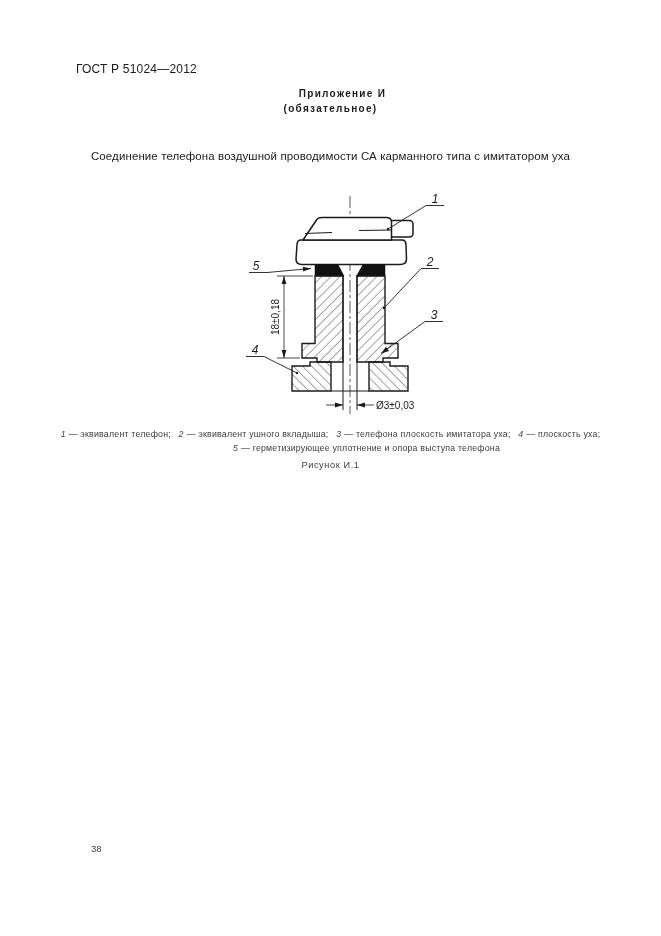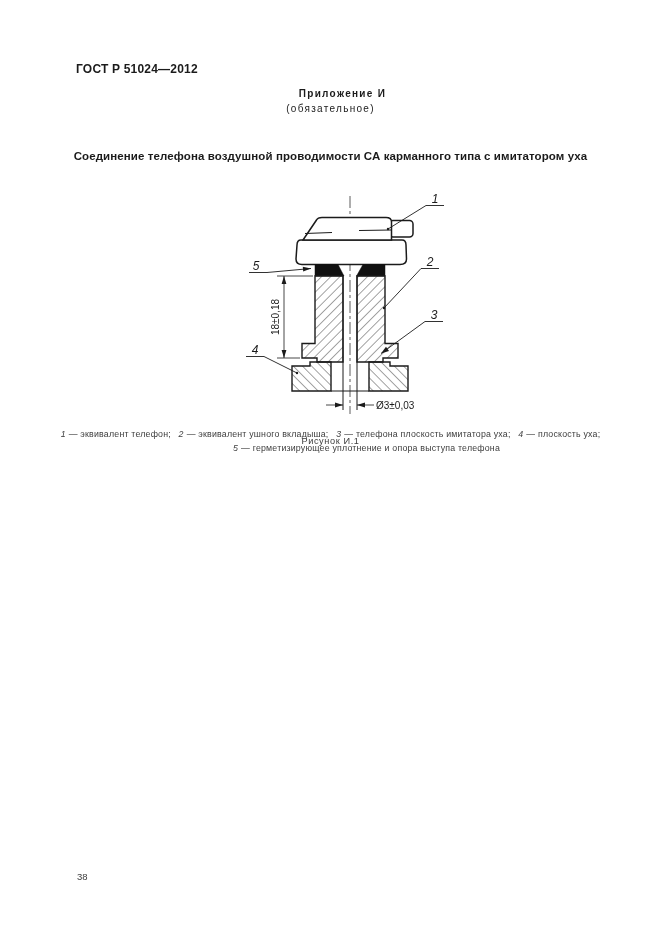--- a/index.html
+++ b/index.html
@@ -1,31 +1,31 @@
 <!DOCTYPE html>
 <html><head>
 <meta charset="utf-8">
 <style>
   html,body{margin:0;padding:0;}
   body{
     width:661px;height:936px;position:relative;background:#ffffff;
     font-family:"Liberation Sans", sans-serif;color:#1b1b1b;overflow:hidden;
   }
   .abs{position:absolute;}
-  .doc-header{left:76px;top:62px;font-size:12px;font-weight:bold;letter-spacing:.2px;}
+  .doc-header{left:76px;top:62px;font-size:12px;font-weight:normal;letter-spacing:.2px;}
   .appendix{left:12px;top:88px;width:100%;text-align:center;font-size:10px;font-weight:bold;letter-spacing:1.3px;}
-  .appendix-kind{left:0;top:103px;width:100%;text-align:center;font-size:10px;font-weight:normal;letter-spacing:1.3px;}
-  .doc-title{left:0;top:150px;width:100%;text-align:center;font-size:11.5px;font-weight:bold;letter-spacing:.1px;}
+  .appendix-kind{left:0;top:103px;width:100%;text-align:center;font-size:10px;font-weight:bold;letter-spacing:1.3px;}
+  .doc-title{left:0;top:150px;width:100%;text-align:center;font-size:11.5px;font-weight:normal;letter-spacing:.1px;}
   .drawing{left:228px;top:183px;}
   .caption-line1{left:0;top:429px;width:100%;text-align:center;font-size:8.8px;color:#3d3d3d;letter-spacing:.2px;}
   .caption-line2{left:0;top:443px;width:100%;text-align:center;font-size:8.8px;color:#3d3d3d;letter-spacing:.2px;margin-left:36px;}
   .lg-num{font-style:italic;margin-right:3px;}
   .lg-item{margin-left:5px;}
-  .figure-label{left:0;top:436px;width:100%;text-align:center;font-size:9.2px;color:#3d3d3d;letter-spacing:.6px;}
-  .page-number{left:77px;top:843px;font-size:9.5px;color:#3d3d3d;margin-top:28px;}
+  .figure-label{left:0;top:460px;width:100%;text-align:center;font-size:9.2px;color:#3d3d3d;letter-spacing:.6px;}
+  .page-number{left:91px;top:843px;font-size:9.5px;color:#3d3d3d;}
   svg text{font-family:"Liberation Sans", sans-serif;fill:#1b1b1b;}
   .callout-num{font-size:12px;font-style:italic;}
   .dim-text{font-size:10px;}
 </style>
 </head>
 <body>
 
 <div class="abs doc-header">ГОСТ Р 51024—2012</div>
 <div class="abs appendix">Приложение И</div>
 <div class="abs appendix-kind">(обязательное)</div>

